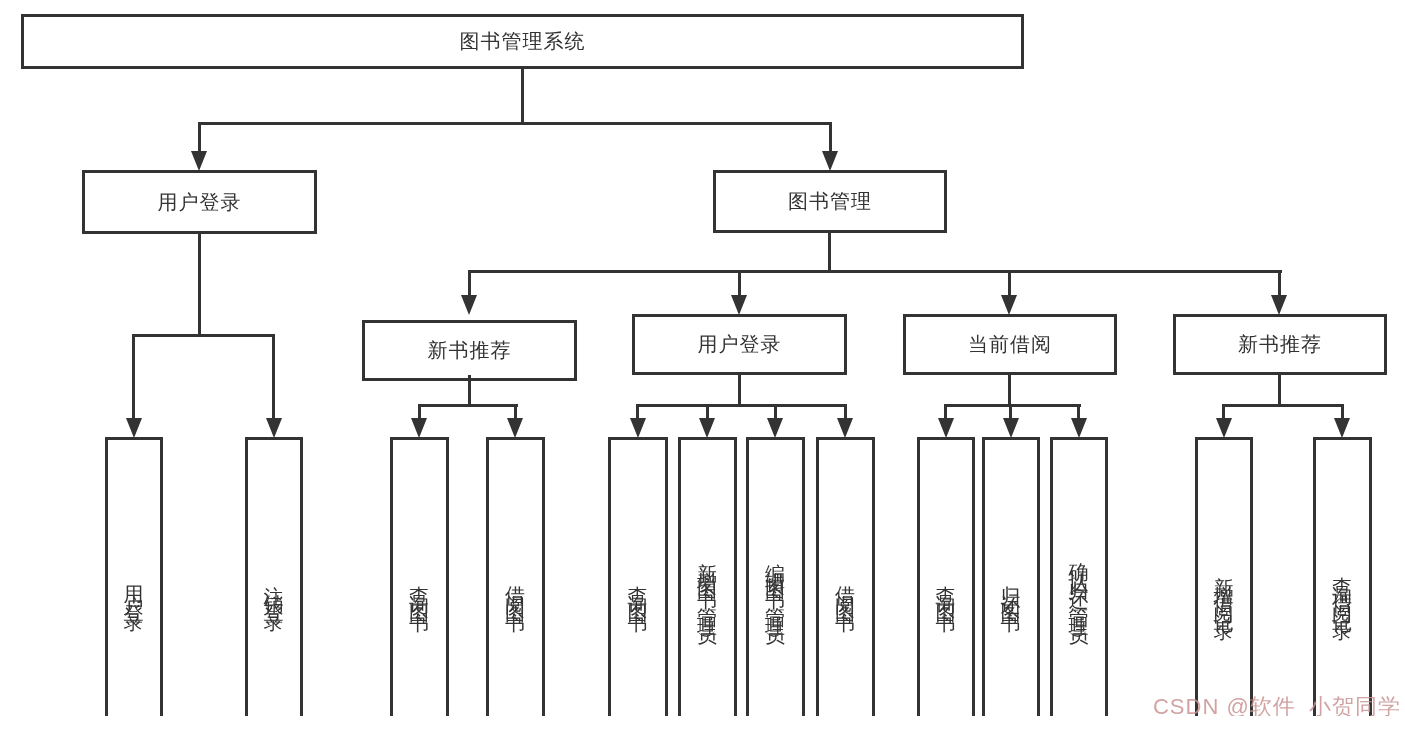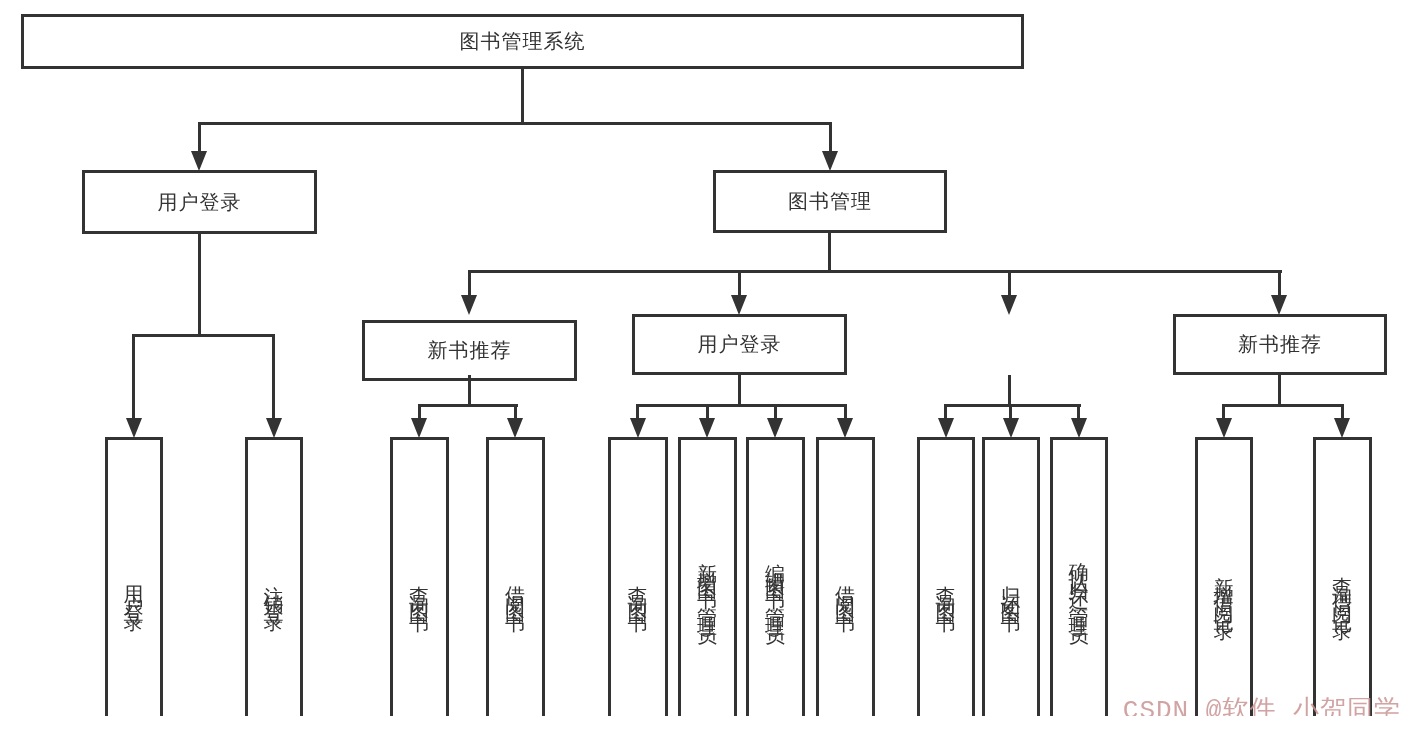--- a/index.html
+++ b/index.html
@@ -30,22 +30,22 @@
   }
   .lv{position:absolute; width:3px; background:var(--line);}
   .lh{position:absolute; height:3px; background:var(--line);}
   .arr{
     position:absolute; width:0; height:0;
     border-left:8px solid transparent; border-right:8px solid transparent;
     border-top:20px solid var(--line);
   }
   .watermark{
     position:absolute; right:4px; top:692px; z-index:5;
-    font-size:26px; color:var(--watermark); opacity:.85;
-    white-space:nowrap; letter-spacing:1px;font-family:Liberation Mono, monospace;
+    font-size:22px; color:var(--watermark); opacity:.85;
+    white-space:nowrap; letter-spacing:1px;
   }
 </style>
 </head>
 <body>
 
 <div class="stage">
 
   <div class="hbox" style="left:21px;top:14px;width:1003px;height:55px">
     <span>图书管理系统</span>
   </div>
@@ -59,20 +59,23 @@
   </div>
 
   <div class="hbox" style="left:362px;top:320px;width:215px;height:61px">
     <span>新书推荐</span>
   </div>
 
   <div class="hbox" style="left:632px;top:314px;width:215px;height:61px">
     <span>用户登录</span>
   </div>
 
+  <div class="hbox" style="left:903px;top:314px;width:214px;height:61px">
+    <span>当前借阅</span>
+  </div>
 
   <div class="hbox" style="left:1173px;top:314px;width:214px;height:61px">
     <span>新书推荐</span>
   </div>
 
   <div class="vbox" style="left:105px;top:437px;width:58px;height:301px">
     <span>用户登录</span>
   </div>
   <div class="vbox" style="left:245px;top:437px;width:58px;height:301px">
     <span>注销登录</span>

